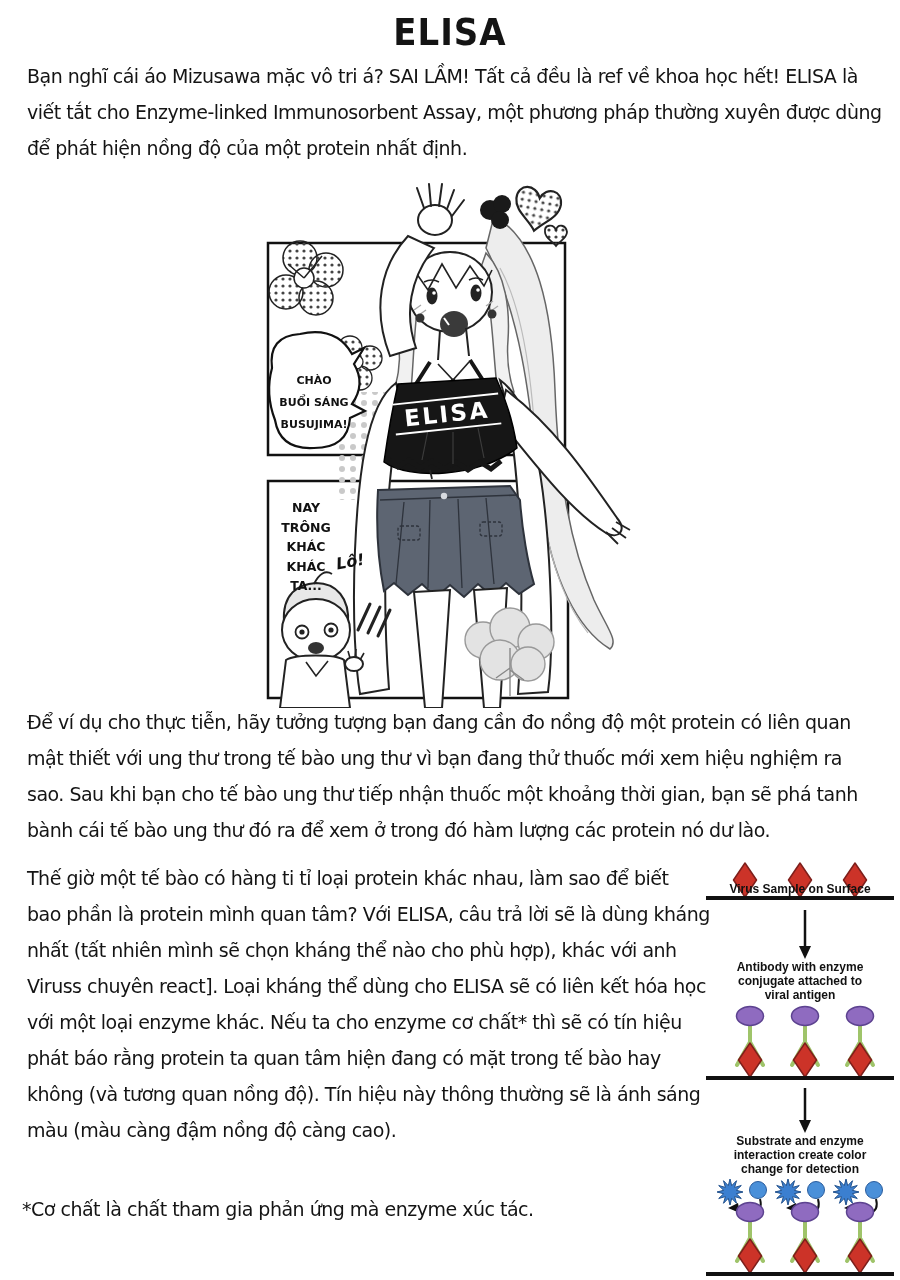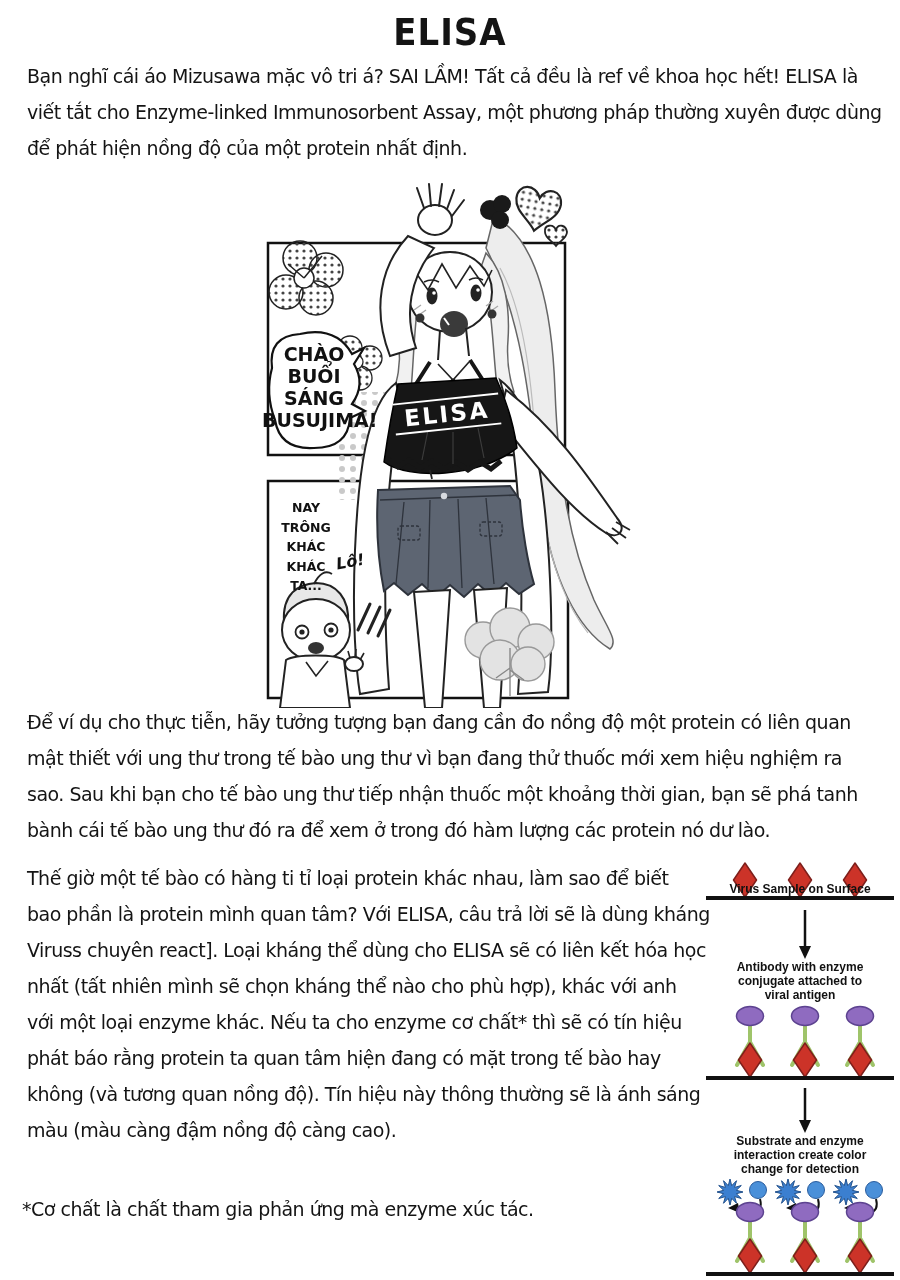--- a/index.html
+++ b/index.html
@@ -10,21 +10,21 @@
   .para .line{white-space:nowrap;font-size:19px;line-height:36px;letter-spacing:-0.5px;font-weight:500;}
   #para1{top:58px;width:868px;}
   #para2{top:704px;width:868px;}
   #para3{top:860px;width:690px;}
   .footnote{position:absolute;left:22px;top:1198px;font-size:19px;letter-spacing:-0.5px;font-weight:400;white-space:nowrap;}
 
   
   #manga{position:absolute;left:238px;top:178px;width:424px;height:530px;}
   #manga svg{position:absolute;left:0;top:0;}
   .manga-text{position:absolute;white-space:pre-line;text-align:center;font-weight:700;color:#111;}
-  #bubble1-text{left:24px;top:165px;width:104px;font-size:19px;line-height:22px;}
+  #bubble1-text{left:24px;top:192px;width:104px;font-size:11px;line-height:22px;}
   #bubble2-text{left:32px;top:320px;width:72px;font-size:12.5px;line-height:19.5px;}
   #sfx-text{left:98px;top:374px;font-size:16px;font-style:italic;transform:rotate(-10deg);}
   #shirt-text{left:156px;top:220px;width:106px;font-size:23px;color:#fff;letter-spacing:2.5px;
     transform:rotate(-6deg);border-top:2.5px solid #fff;border-bottom:2.5px solid #fff;padding:1px 0;}
 
   
   #diagram{position:absolute;left:700px;top:836px;width:200px;height:444px;}
   #diagram svg{position:absolute;left:0;top:0;}
   .dg-label{position:absolute;left:0;width:200px;text-align:center;font-family:"Liberation Sans",sans-serif;
     font-size:12px;line-height:14px;font-weight:700;color:#111;white-space:pre-line;}
@@ -194,22 +194,22 @@
 <div id="para2" class="para">
   <div class="line">Để ví dụ cho thực tiễn, hãy tưởng tượng bạn đang cần đo nồng độ một protein có liên quan</div>
   <div class="line">mật thiết với ung thư trong tế bào ung thư vì bạn đang thử thuốc mới xem hiệu nghiệm ra</div>
   <div class="line">sao. Sau khi bạn cho tế bào ung thư tiếp nhận thuốc một khoảng thời gian, bạn sẽ phá tanh</div>
   <div class="line">bành cái tế bào ung thư đó ra để xem ở trong đó hàm lượng các protein nó dư lào.</div>
 </div>
 
 <div id="para3" class="para">
   <div class="line">Thế giờ một tế bào có hàng ti tỉ loại protein khác nhau, làm sao để biết</div>
   <div class="line">bao phần là protein mình quan tâm? Với ELISA, câu trả lời sẽ là dùng kháng</div>
+  <div class="line">nhất (tất nhiên mình sẽ chọn kháng thể nào cho phù hợp), khác với anh</div>
   <div class="line">Viruss chuyên react]. Loại kháng thể dùng cho ELISA sẽ có liên kết hóa học</div>
-  <div class="line">nhất (tất nhiên mình sẽ chọn kháng thể nào cho phù hợp), khác với anh</div>
   <div class="line">với một loại enzyme khác. Nếu ta cho enzyme cơ chất* thì sẽ có tín hiệu</div>
   <div class="line">phát báo rằng protein ta quan tâm hiện đang có mặt trong tế bào hay</div>
   <div class="line">không (và tương quan nồng độ). Tín hiệu này thông thường sẽ là ánh sáng</div>
   <div class="line">màu (màu càng đậm nồng độ càng cao).</div>
 </div>
 
 <div class="footnote">*Cơ chất là chất tham gia phản ứng mà enzyme xúc tác.</div>
 
 <div id="diagram">
   <svg width="200" height="444" viewBox="0 0 200 444">

